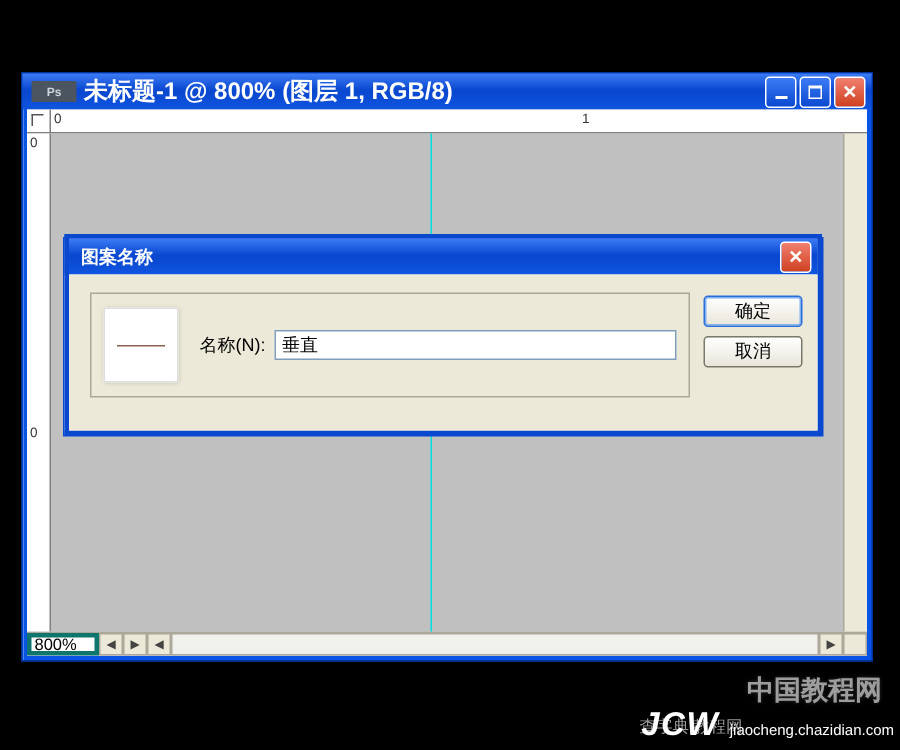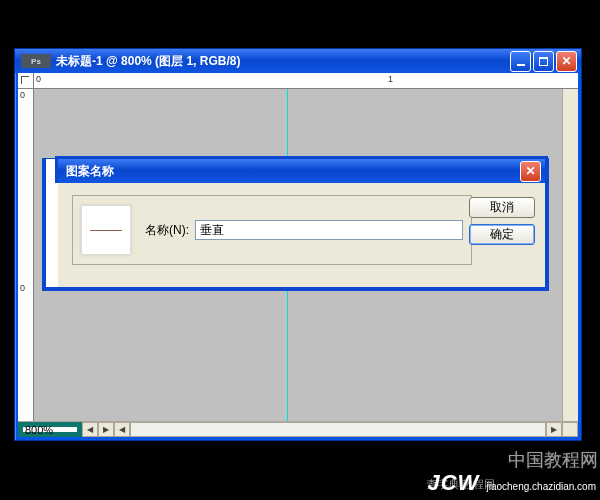--- a/index.html
+++ b/index.html
@@ -28,21 +28,21 @@
       font-weight: bold;
     }
     .ps-icon {
       width: 30px; height: 14px;
       background: #4a5560;
       display: inline-flex; align-items: center; justify-content: center;
       font-size: 8px; color: #d0d5dc;
       margin-right: 5px;
       font-family: Arial;
     }
-    .titlebar-text { flex: 1; font-size: 12px; }
+    .titlebar-text { flex: 1; font-size: 16px; }
     .win-btns { display: flex; gap: 2px; }
     .win-btn {
       width: 21px; height: 21px;
       border: 1px solid #fff;
       border-radius: 3px;
       display: flex; align-items: center; justify-content: center;
       font-family: Arial; font-weight: bold;
       cursor: pointer;
     }
     .win-btn.min { background: linear-gradient(to bottom,#3d7cf5,#0a48d0); color:#fff; }
@@ -94,22 +94,22 @@
     .vscrollbar {
       width:16px; background:#ece9d8;
       border-left:1px solid #aca899;
     }
     .bottom-bar {
       height: 16px; display:flex; align-items:center;
       background:#ece9d8; border-top:1px solid #aca899;
       font-size: 11px;
     }
     .zoom-box {
-      width: 64px; height:15px; background:#fff;
-      border:5px solid #0f766e; padding:0 2px;
+      width: 48px; height:15px; background:#fff;
+      border:3px solid #0f766e; padding:0 2px;
       display:flex; align-items:center;
     }
     .scroll-btn {
       width:16px; height:15px; background:#ece9d8;
       border:1px solid #aca899; display:flex;
       align-items:center; justify-content:center;
       font-size:8px; color:#444;
     }
     .doc-info {
       padding: 0 4px; background:#ece9d8;
@@ -123,21 +123,20 @@
 
     
     .dialog {
       position: absolute;
       left: 43px; top: 159px;
       width: 505px; height: 131px;
       background:#fff;
       border: 3px solid #0a48d0;
       border-top: none;
       box-shadow: 0 0 0 1px #0a48d0;
-      padding-left: 12px;
     }
     .dialog-titlebar {
       height: 27px;
       background: linear-gradient(to bottom, #3d7cf5 0%, #0a48d0 45%, #0a48d0 55%, #1055e0 100%);
       display:flex; align-items:center;
       padding: 0 4px 0 8px;
       margin: -3px -3px 0 -3px;
       border: 3px solid #0a48d0;
       border-bottom:none;
     }
@@ -189,22 +188,22 @@
       font-size:12px; cursor:pointer;
       font-family: inherit;
     }
     .dlg-btn.ok {
       border:1px solid #2a6fd8;
       box-shadow: inset 0 0 0 1px #7fb0f0;
     }
 
     
     .wm1 {
-      position:absolute; right:2px; bottom:28px;
-      color:#e0e0e0; font-size:18px; font-weight:normal;
+      position:absolute; right:12px; bottom:28px;
+      color:#e0e0e0; font-size:18px; font-weight:bold;
       text-shadow: 0 0 3px #444; opacity:0.7;
       font-family: SimSun;
     }
     .wm2 {
       position:absolute; right:4px; bottom:4px;
       color:#fff; font-size:22px; font-weight:bold;
       font-style:italic; letter-spacing:1px;
       font-family: Arial;
     }
     .wm2 small { font-size:10px; font-weight:normal; font-style:normal; letter-spacing:0; }
@@ -265,22 +264,22 @@
     <span class="dialog-title">图案名称</span>
     <div class="win-btn close">✕</div>
   </div>
   <div class="dialog-body">
     <div class="content-group">
       <div class="preview-box"></div>
       <span class="name-label">名称(N):</span>
       <input class="name-input" value="垂直" style="">
     </div>
     <div class="dialog-buttons">
+      <button class="dlg-btn ok">确定</button>
       <button class="dlg-btn">取消</button>
-      <button class="dlg-btn ok">确定</button>
     </div>
   </div>
 </div>
 
 <div class="wm1">中国教程网</div>
 <div class="wm3">查字典   教程网</div>
 <div class="wm2">
   <span>JCW</span>
   <small>jiaocheng.chazidian.com</small>
 </div>

